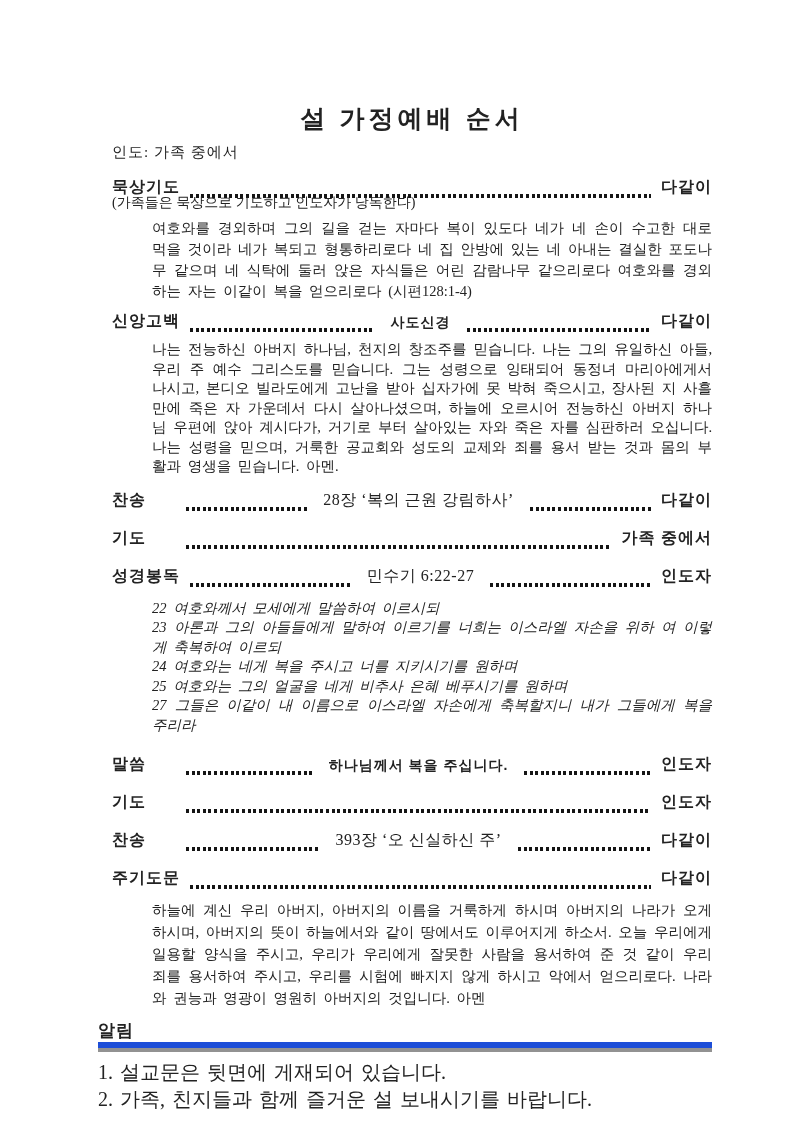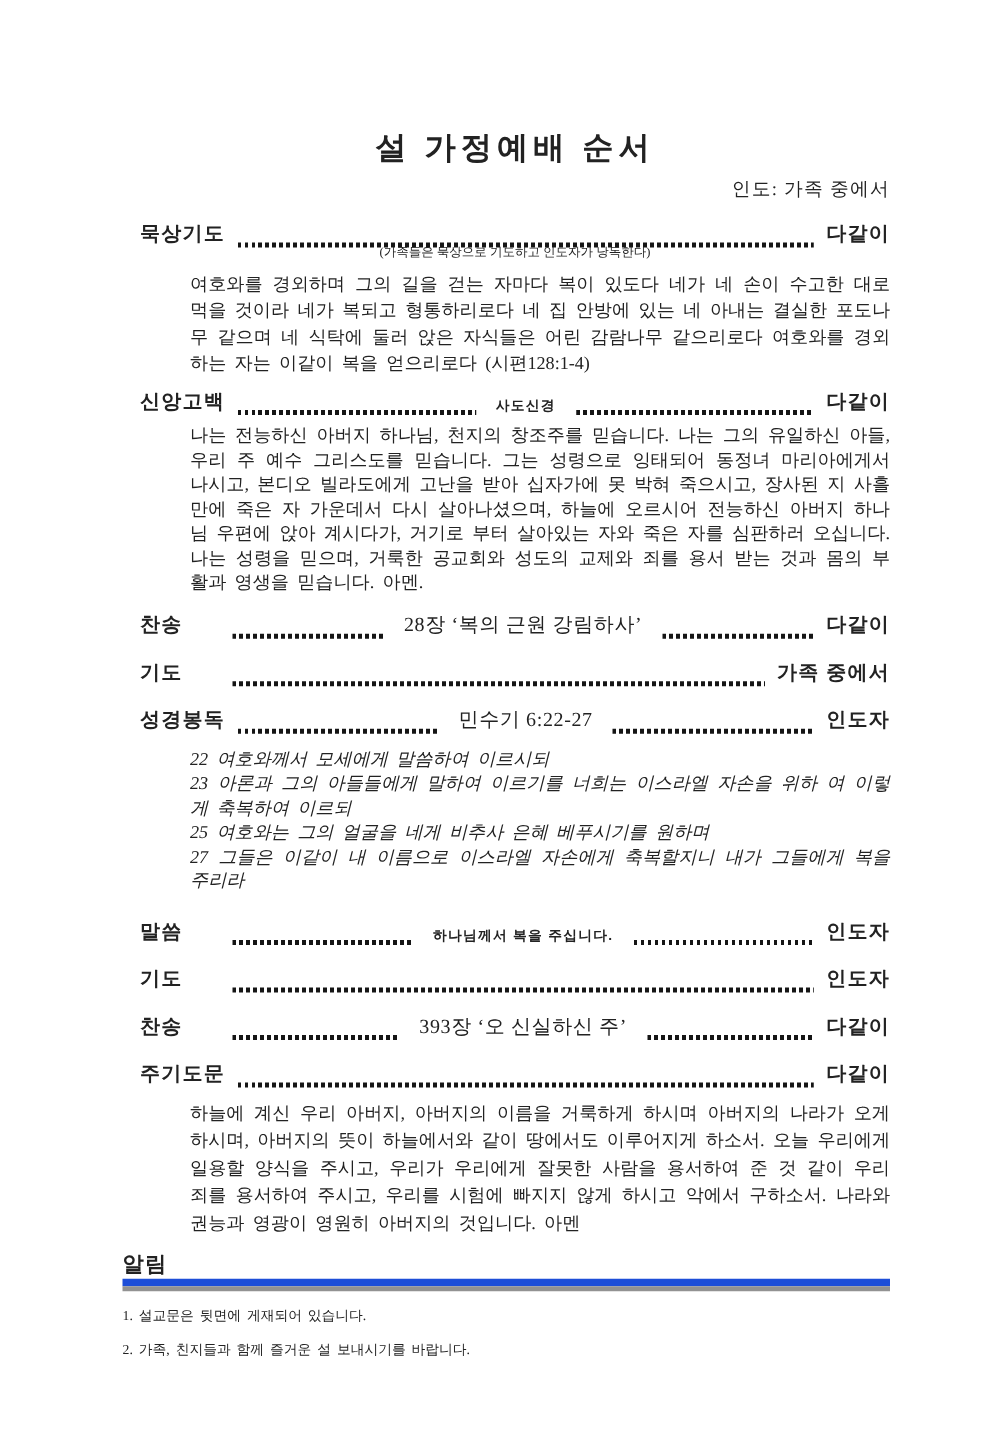--- a/index.html
+++ b/index.html
@@ -16,21 +16,21 @@
   }
   .doc-title {
     text-align:center;
     font-size:25px;
     font-weight:bold;
     letter-spacing:4px;
     line-height:30px;
     font-family:"Liberation Serif","DejaVu Serif",serif;
   }
   .leader-note {
-    text-align:right;
+    text-align:left;
     font-size:15px;
     line-height:19px;
     margin-top:9px;
     letter-spacing:1px;
   }
   .order-row {
     display:flex;
     align-items:flex-end;
     height:22px;
   }
@@ -58,31 +58,31 @@
     white-space:nowrap;
   }
   .row-center {
     flex:0 0 auto;
     white-space:nowrap;
     padding:0 6px;
   }
   .row-center.c-bold {
     font-family:"Liberation Sans","DejaVu Sans",sans-serif;
     font-weight:bold;
-    font-size:11px;
+    font-size:14px;
     letter-spacing:1px;
   }
   .row-center.c-serif {
     font-family:"Liberation Serif","DejaVu Serif",serif;
     font-size:16px;
     letter-spacing:0.5px;
   }
   .meditation-note {
-    text-align:center;
-    font-size:10px;
+    text-align:left;
+    font-size:14px;
     line-height:18px;
     margin-top:-4px;
   }
   .body-text {
     margin-left:40px;
     font-size:14.5px;
     text-align:justify;
     word-spacing:3px;
   }
   .psalm    { margin-top:6px;  line-height:21px;   }
@@ -105,21 +105,21 @@
     font-weight:bold;
     font-size:17px;
     letter-spacing:1px;
     line-height:20px;
     border-bottom:6px solid #1d4ed8;
     padding-bottom:1px;
   }
   .notice-rule { height:4px; background:#929292; }
   .notice-items { list-style:none; margin-top:7px; }
   .notice-items li {
-    font-size:11px;
+    font-size:20px;
     line-height:27px;
     word-spacing:2px;
   }
 </style>
 </head>
 <body>
 
 <div class="page">
 
   <h1 class="doc-title">설 가정예배 순서</h1>
@@ -163,20 +163,21 @@
     <span class="row-label">성경봉독</span>
     <span class="dots"></span>
     <span class="row-center c-serif">민수기 6:22-27</span>
     <span class="dots"></span>
     <span class="row-right">인도자</span>
   </div>
 
   <ul class="verses">
     <li>22 여호와께서 모세에게 말씀하여 이르시되</li>
     <li>23 아론과 그의 아들들에게 말하여 이르기를 너희는 이스라엘 자손을 위하 여 이렇게 축복하여 이르되</li>
+    <li>24 여호와는 네게 복을 주시고 너를 지키시기를 원하며</li>
     <li>25 여호와는 그의 얼굴을 네게 비추사 은혜 베푸시기를 원하며</li>
     <li>27 그들은 이같이 내 이름으로 이스라엘 자손에게 축복할지니 내가 그들에게 복을 주리라</li>
   </ul>
 
   <div class="order-row mt18">
     <span class="row-label">말씀</span>
     <span class="dots"></span>
     <span class="row-center c-bold">하나님께서 복을 주십니다.</span>
     <span class="dots"></span>
     <span class="row-right">인도자</span>
@@ -195,21 +196,21 @@
     <span class="dots"></span>
     <span class="row-right">다같이</span>
   </div>
 
   <div class="order-row mt16">
     <span class="row-label">주기도문</span>
     <span class="dots"></span>
     <span class="row-right">다같이</span>
   </div>
 
-  <p class="body-text prayer">하늘에 계신 우리 아버지, 아버지의 이름을 거룩하게 하시며 아버지의 나라가 오게 하시며, 아버지의 뜻이 하늘에서와 같이 땅에서도 이루어지게 하소서. 오늘 우리에게 일용할 양식을 주시고, 우리가 우리에게 잘못한 사람을 용서하여 준 것 같이 우리 죄를 용서하여 주시고, 우리를 시험에 빠지지 않게 하시고 악에서 구하소서. 나라와 권능과 영광이 영원히 아버지의 것입니다. 아멘</p>
+  <p class="body-text prayer">하늘에 계신 우리 아버지, 아버지의 이름을 거룩하게 하시며 아버지의 나라가 오게 하시며, 아버지의 뜻이 하늘에서와 같이 땅에서도 이루어지게 하소서. 오늘 우리에게 일용할 양식을 주시고, 우리가 우리에게 잘못한 사람을 용서하여 준 것 같이 우리 죄를 용서하여 주시고, 우리를 시험에 빠지지 않게 하시고 악에서 얻으리로다. 나라와 권능과 영광이 영원히 아버지의 것입니다. 아멘</p>
 
   <div class="notice-block">
     <div class="notice-heading">알림</div>
     <div class="notice-rule"></div>
     <ul class="notice-items">
       <li>1. 설교문은 뒷면에 게재되어 있습니다.</li>
       <li>2. 가족, 친지들과 함께 즐거운 설 보내시기를 바랍니다.</li>
     </ul>
   </div>
 

